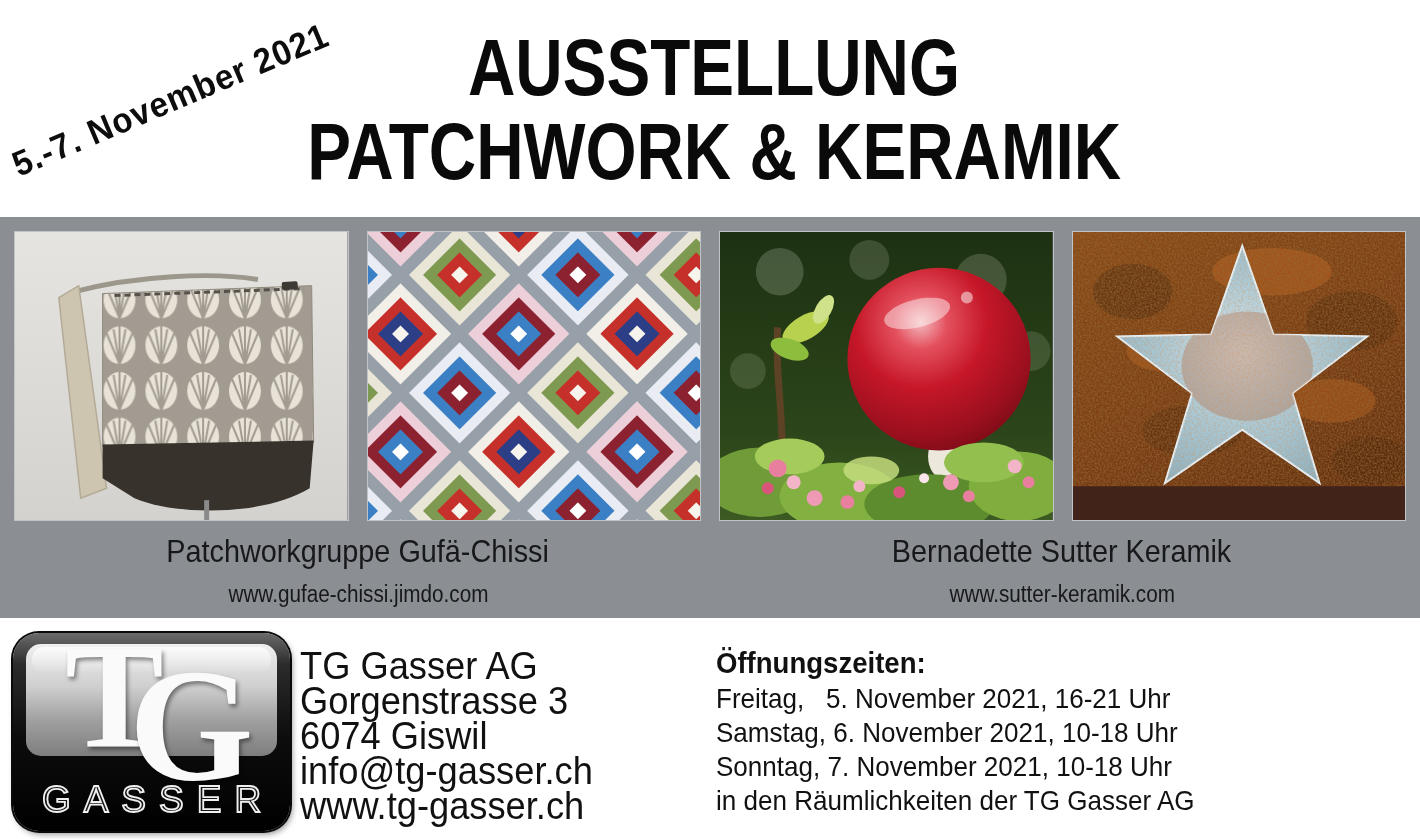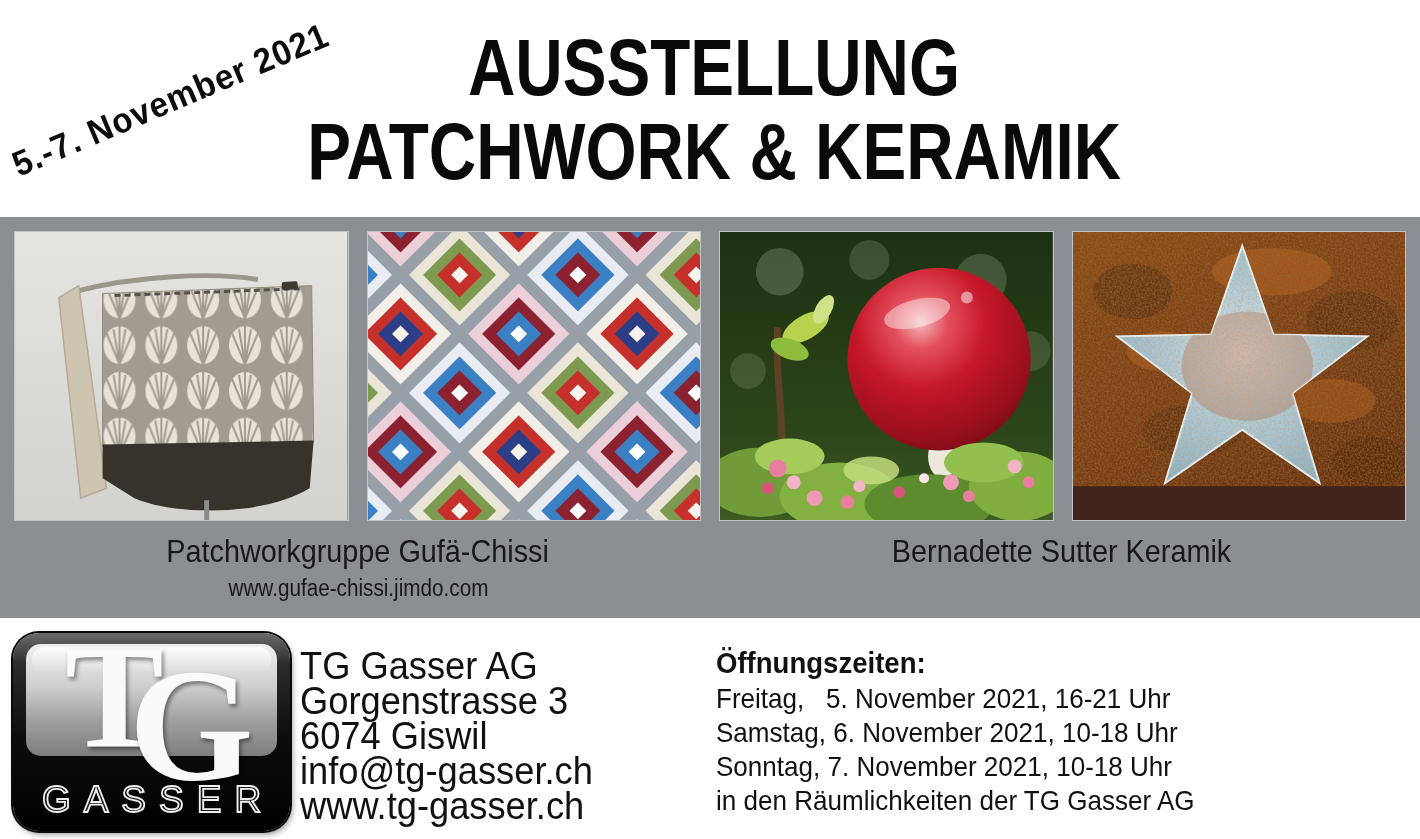--- a/index.html
+++ b/index.html
@@ -19,21 +19,21 @@
   
   .band{position:absolute;left:0;top:217px;width:1420px;height:401px;background:#8b8e93;}
   .photos{position:absolute;left:14px;top:14px;width:1392px;height:290px;display:flex;gap:18px;}
   .photo{flex:1 1 0;min-width:0;border:1px solid #c0c4c8;overflow:hidden;background:#666;}
   .photo svg{display:block;width:100%;height:100%;}
   .caption{position:absolute;top:316px;text-align:center;color:#17181a;}
   .caption.c1{left:0;width:716px;}
   .caption.c2{left:704px;width:716px;}
   .caption-title{font-size:32px;line-height:36px;}
   .caption-title>span{display:inline-block;transform:scaleX(0.9);white-space:nowrap;}
-  .caption-url{font-size:23px;line-height:27px;margin-top:6px;}
+  .caption-url{font-size:23px;line-height:27px;margin-top:12px;}
   .caption-url>span{display:inline-block;transform:scaleX(0.9);white-space:nowrap;}
   
   .logo{
     position:absolute;left:13px;top:633px;width:277px;height:198px;border-radius:26px;
     background:linear-gradient(180deg,#6b6b6b 0%,#2b2b2b 16%,#0d0d0d 52%,#000 100%);
     box-shadow:0 0 0 2px #0a0a0a,2px 3px 6px rgba(0,0,0,0.45);
   }
   .logo-panel{
     position:absolute;left:13px;right:13px;top:11px;height:112px;border-radius:15px;
     background:linear-gradient(180deg,#efefef 0%,#cfcfcf 38%,#a0a0a0 68%,#7e7e7e 100%);
@@ -225,20 +225,21 @@
         </svg>
       </div>
     </div>
 
     <div class="caption c1">
       <div class="caption-title"><span>Patchworkgruppe Gufä-Chissi</span></div>
       <div class="caption-url"><span>www.gufae-chissi.jimdo.com</span></div>
     </div>
     <div class="caption c2">
       <div class="caption-title"><span>Bernadette Sutter Keramik</span></div>
+      <div class="caption-url"><span>www.sutter-keramik.com</span></div>
     </div>
   </div>
 
   <div class="logo">
     <div class="logo-panel"></div>
     <div class="logo-tg-t">T</div>
     <div class="logo-tg-g">G</div>
     <div class="logo-name">GASSER</div>
   </div>
 

